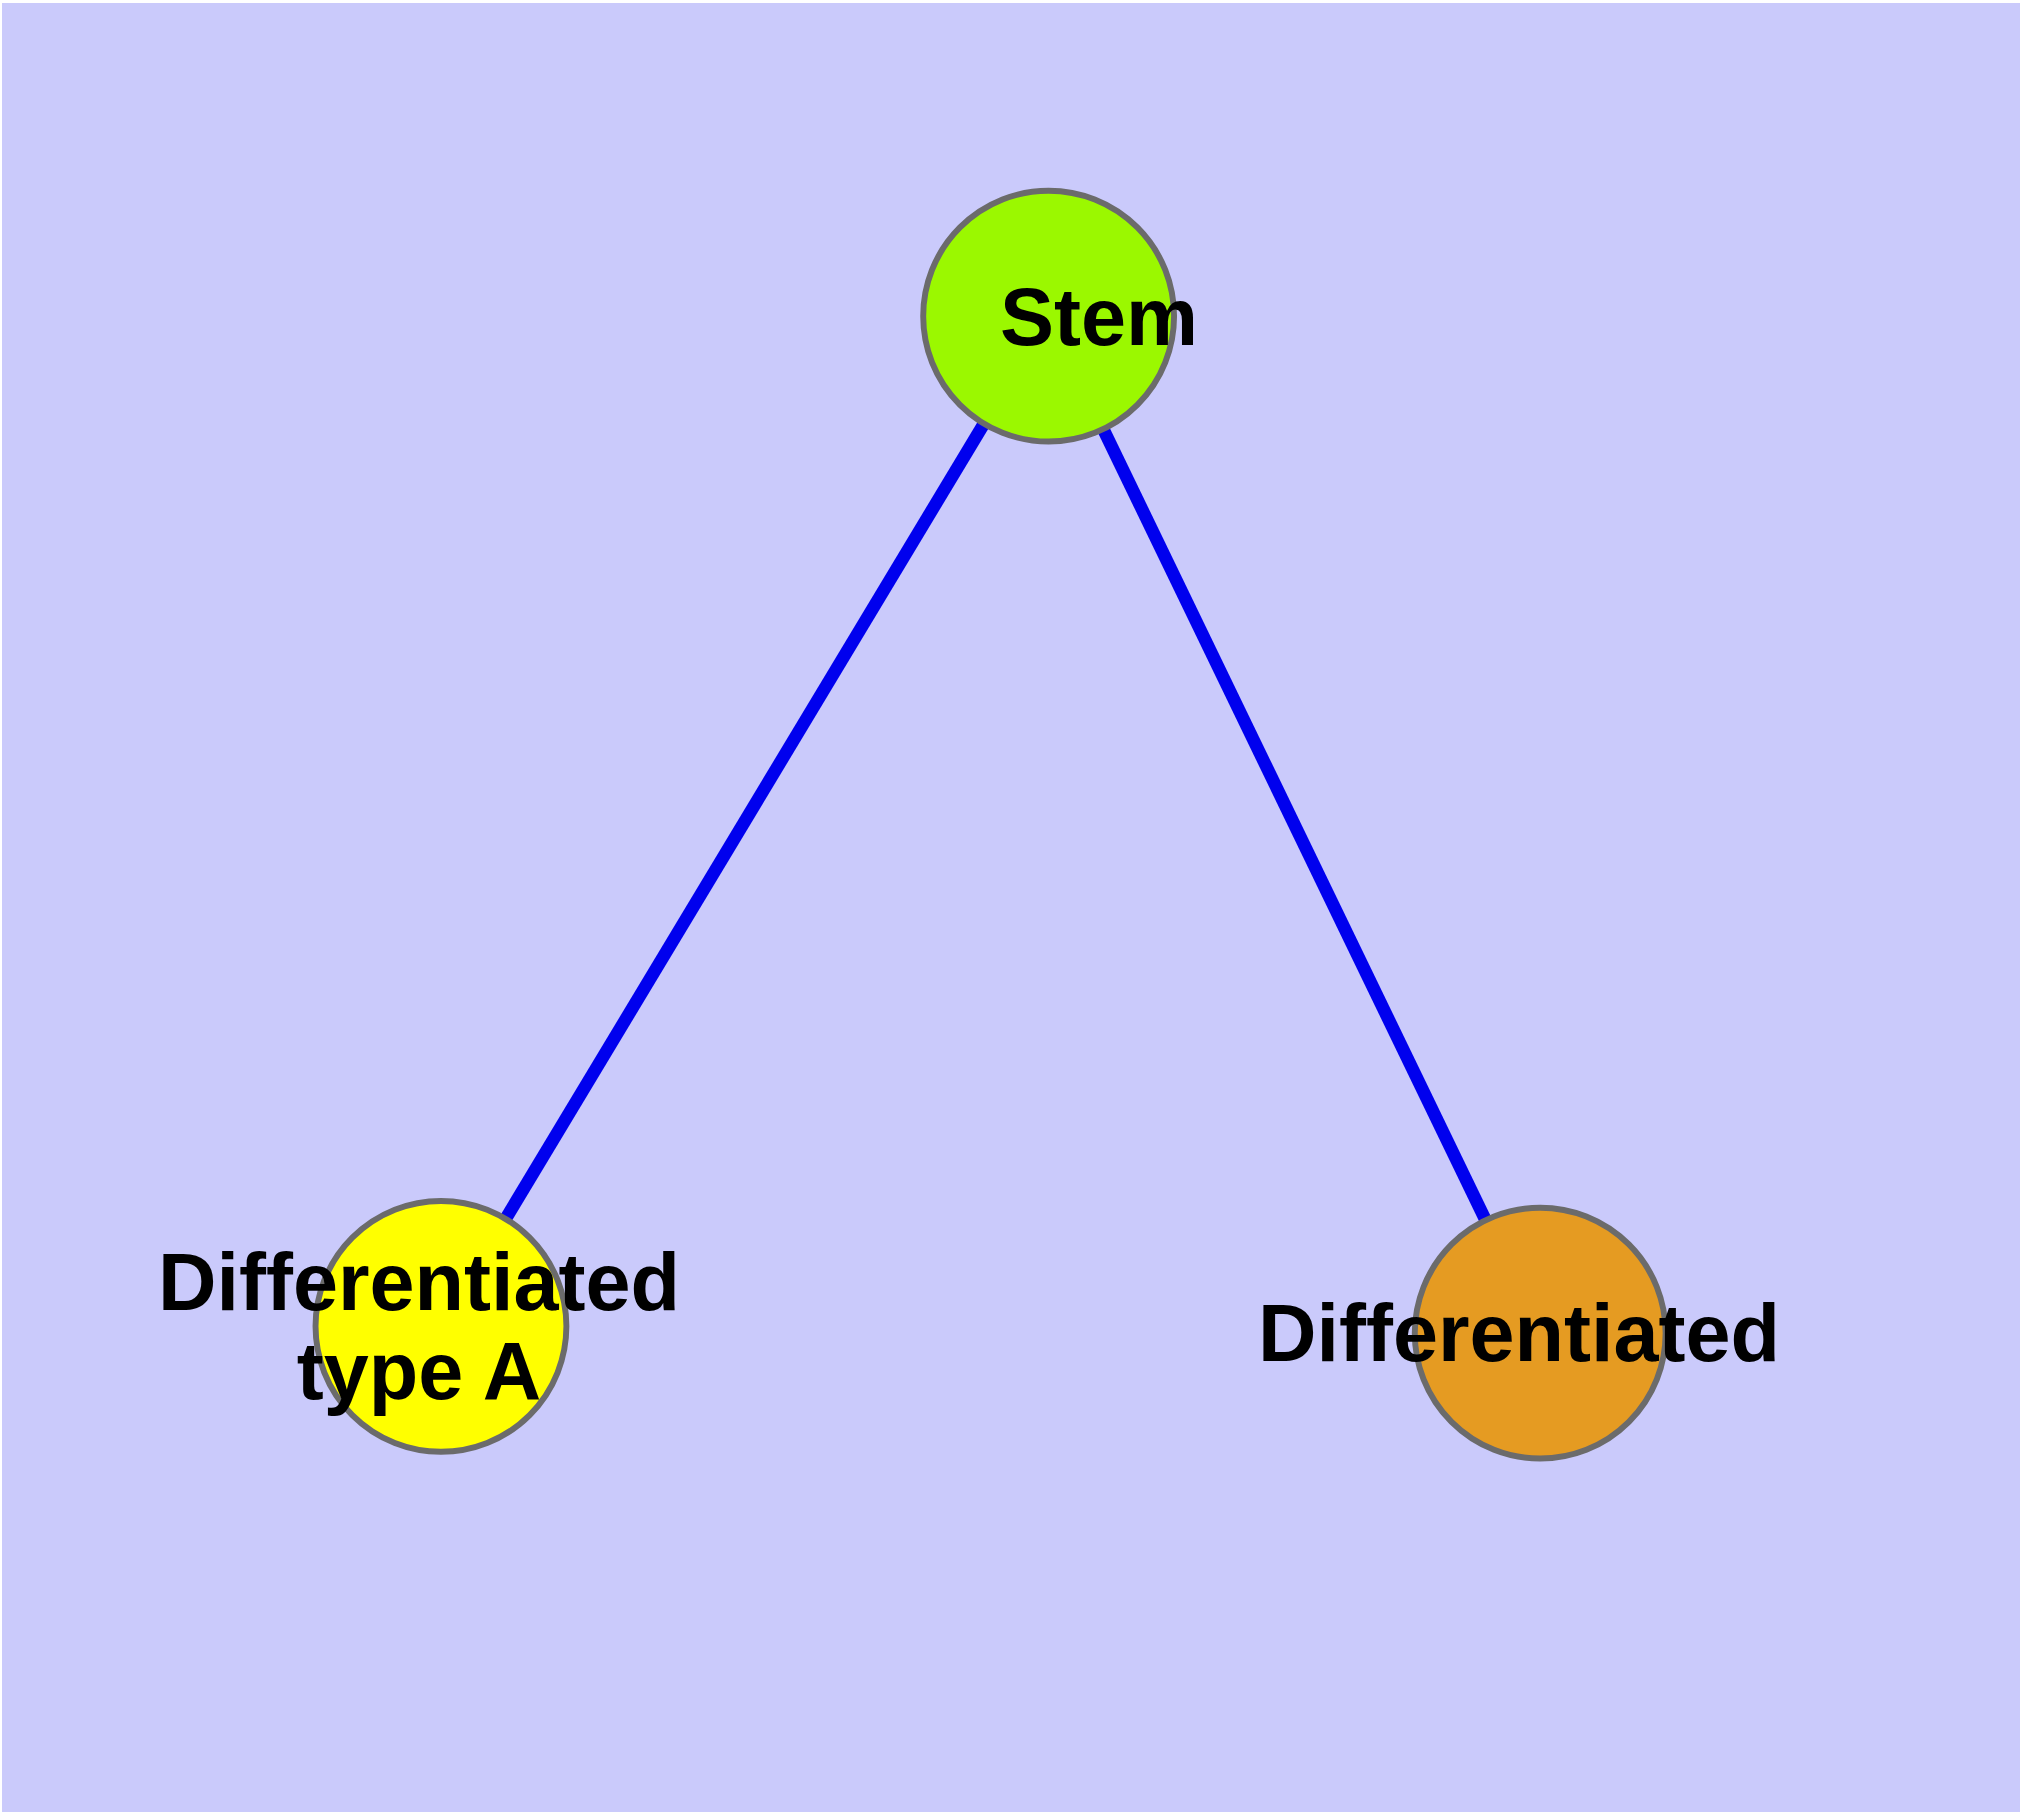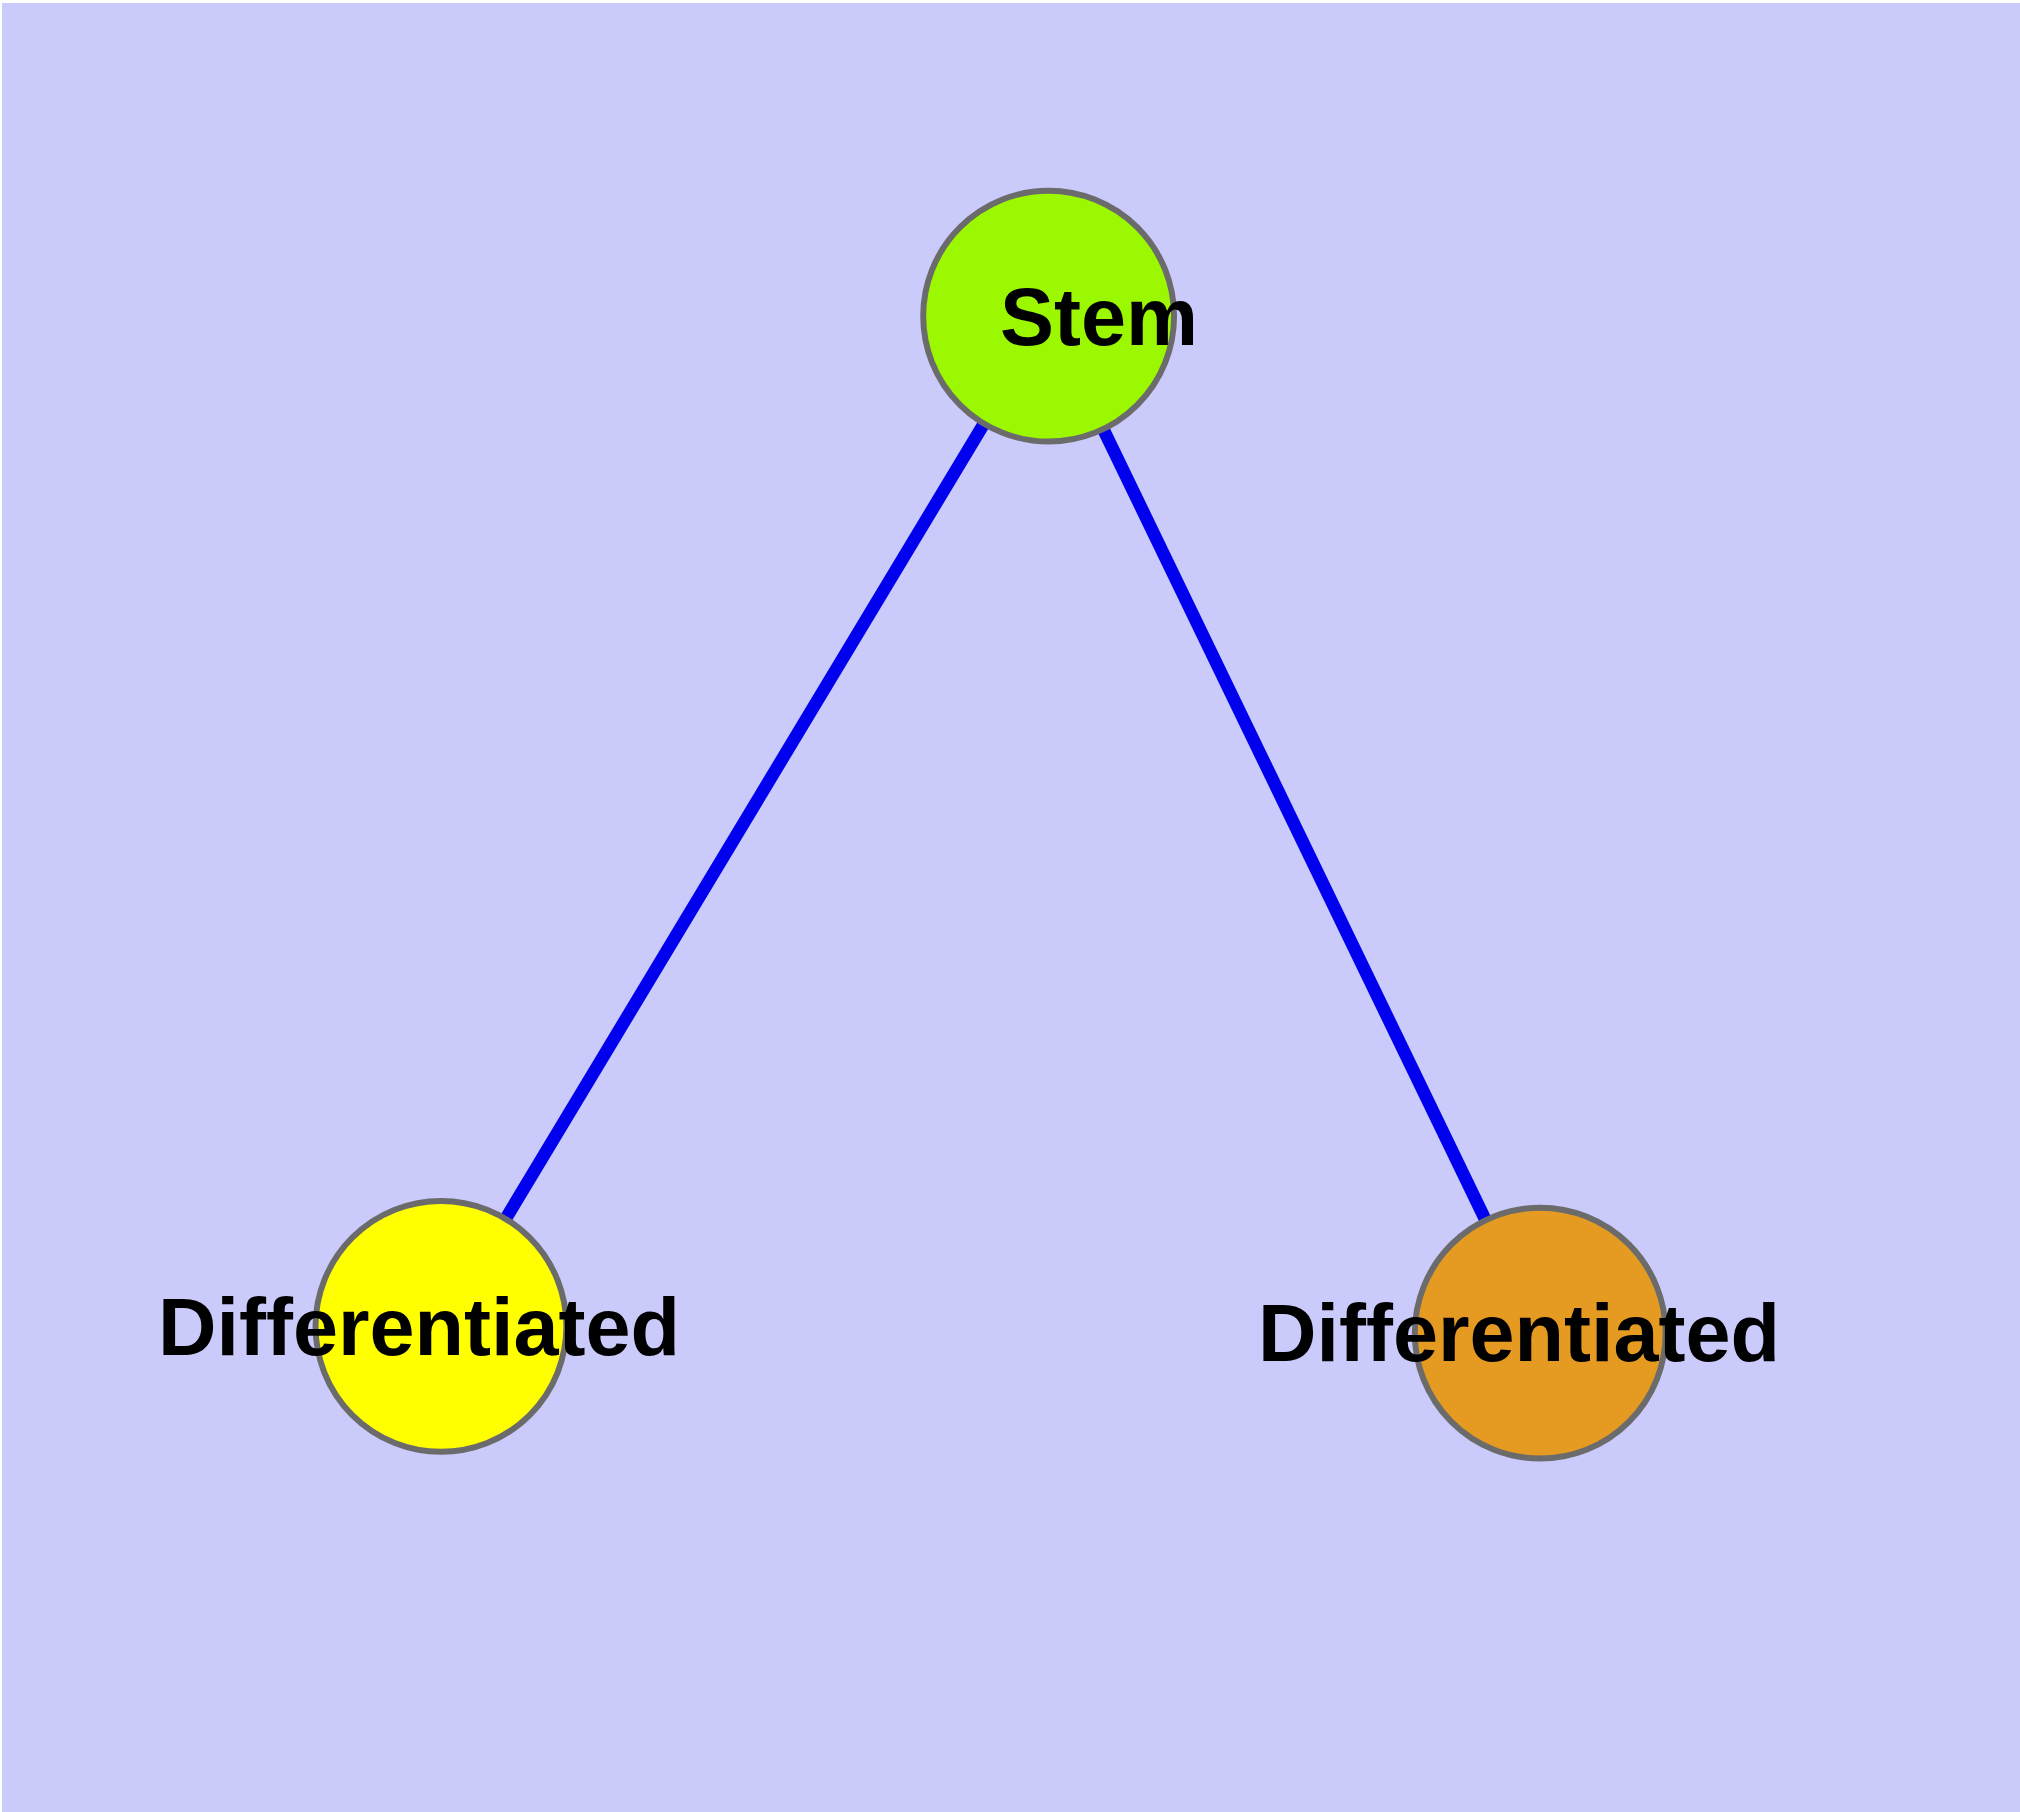--- a/index.html
+++ b/index.html
@@ -69,20 +69,21 @@
 
     <circle cx="1817" cy="1573" r="148" style="fill: rgb(229, 155, 34); stroke: rgb(107, 107, 107);"></circle>
   </svg>
 
   <div class="node-label" style="left: 1051px; top: 317px; color: rgb(0, 0, 0); margin-left: 48px;">
     <span class="label-line">Stem</span>
   </div>
 
   <div class="node-label" style="left: 419px; top: 1327px; color: rgb(0, 0, 0);">
     <span class="label-line">Differentiated</span>
+    <span class="label-line">type A</span>
   </div>
 
   <div class="node-label" style="left: 1519px; top: 1333px; color: rgb(0, 0, 0);">
     <span class="label-line">Differentiated</span>
   </div>
 
 </div>
 
 
 </body></html>

